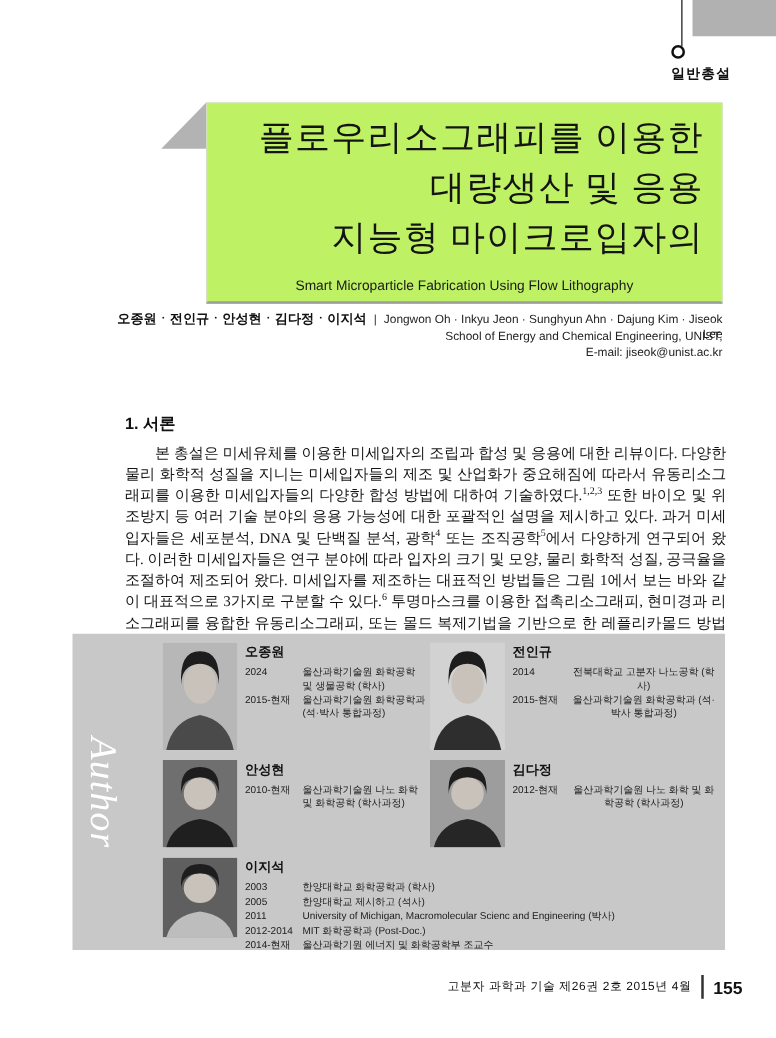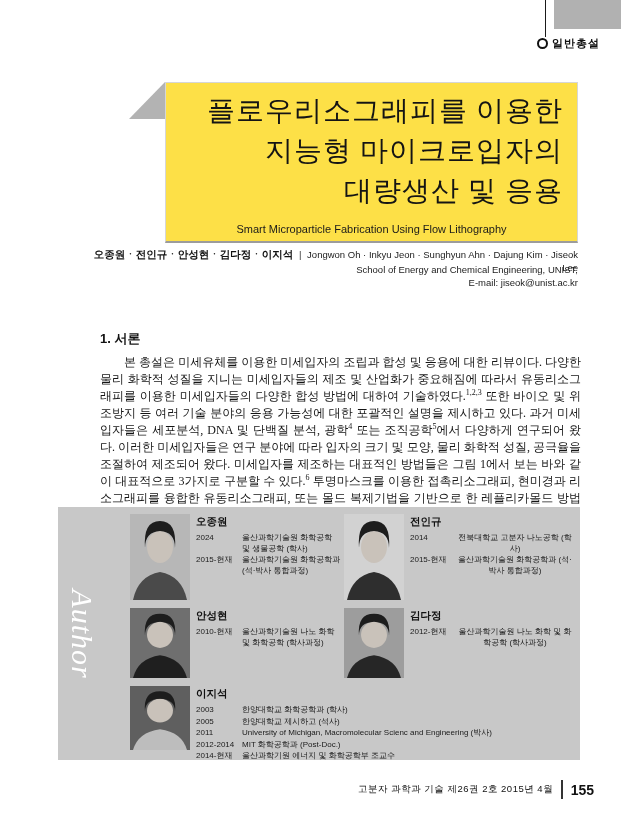--- a/index.html
+++ b/index.html
@@ -4,29 +4,29 @@
 <style>
   html,body{margin:0;padding:0;}
   body{
     width:621px;height:830px;position:relative;background:#ffffff;
     font-family:"Liberation Sans","DejaVu Sans",sans-serif;color:#111;
     overflow:hidden;
   }
   
   .corner-tab{position:absolute;top:0;right:0;width:67px;height:29px;background:#b1b1b1;}
   .header-rule{position:absolute;top:0;left:545px;width:1px;height:37px;background:#1a1a1a;}
-  .category{position:absolute;top:36px;left:537px;display:flex;align-items:center;gap:4px;}
+  .category{position:absolute;top:36px;left:537px;display:flex;align-items:flex-start;gap:4px;flex-direction:column;}
   .bullet-ring{width:7px;height:7px;border:2.5px solid #111;border-radius:50%;background:#fff;flex:none;}
   .category-label{font-size:11px;font-weight:bold;letter-spacing:1px;color:#111;}
 
   
   .folded-corner{position:absolute;left:129px;top:82px;width:0;height:0;
     border-left:36px solid transparent;border-bottom:37px solid #b3b3b3;}
   .title-card{position:absolute;left:165px;top:82px;width:413px;height:161px;
-    border:1px solid #d6d6d6;border-bottom:2px solid #9c9c9c;box-sizing:border-box;background:#fde047;}
+    border:1px solid #d6d6d6;border-bottom:2px solid #9c9c9c;box-sizing:border-box;background:#bef264;}
   .title-kr{position:absolute;top:8px;right:14px;left:10px;text-align:right;
     font-family:"Liberation Serif","DejaVu Serif",serif;font-size:28px;line-height:40px;
     letter-spacing:1px;color:#141414;}
   .title-en{position:absolute;bottom:6px;left:0;right:0;text-align:center;
     font-size:11px;color:#1a1a1a;}
 
   
   .byline{position:absolute;top:248px;left:80px;right:43px;text-align:right;font-size:9.5px;color:#222;}
   .byline .kr{font-weight:bold;font-size:10.5px;color:#111;font-family:Liberation Mono, monospace;}
   .byline .sep{margin:0 3px;color:#333;}
@@ -82,22 +82,22 @@
 <div class="header-rule"></div>
 <div class="category">
   <span class="bullet-ring"></span>
   <span class="category-label">일반총설</span>
 </div>
 
 <div class="folded-corner"></div>
 <div class="title-card">
   <div class="title-kr">
     <div>플로우리소그래피를 이용한</div>
+    <div>대량생산 및 응용</div>
     <div>지능형 마이크로입자의</div>
-    <div>대량생산 및 응용</div>
   </div>
   <div class="title-en">Smart Microparticle Fabrication Using Flow Lithography</div>
 </div>
 
 <div class="byline">
   <span class="kr">오종원ㆍ전인규ㆍ안성현ㆍ김다정ㆍ이지석</span>
   <span class="sep">|</span>
   <span class="en">Jongwon Oh · Inkyu Jeon · Sunghyun Ahn · Dajung Kim · Jiseok Lee</span>
 </div>
 <div class="affiliation">

